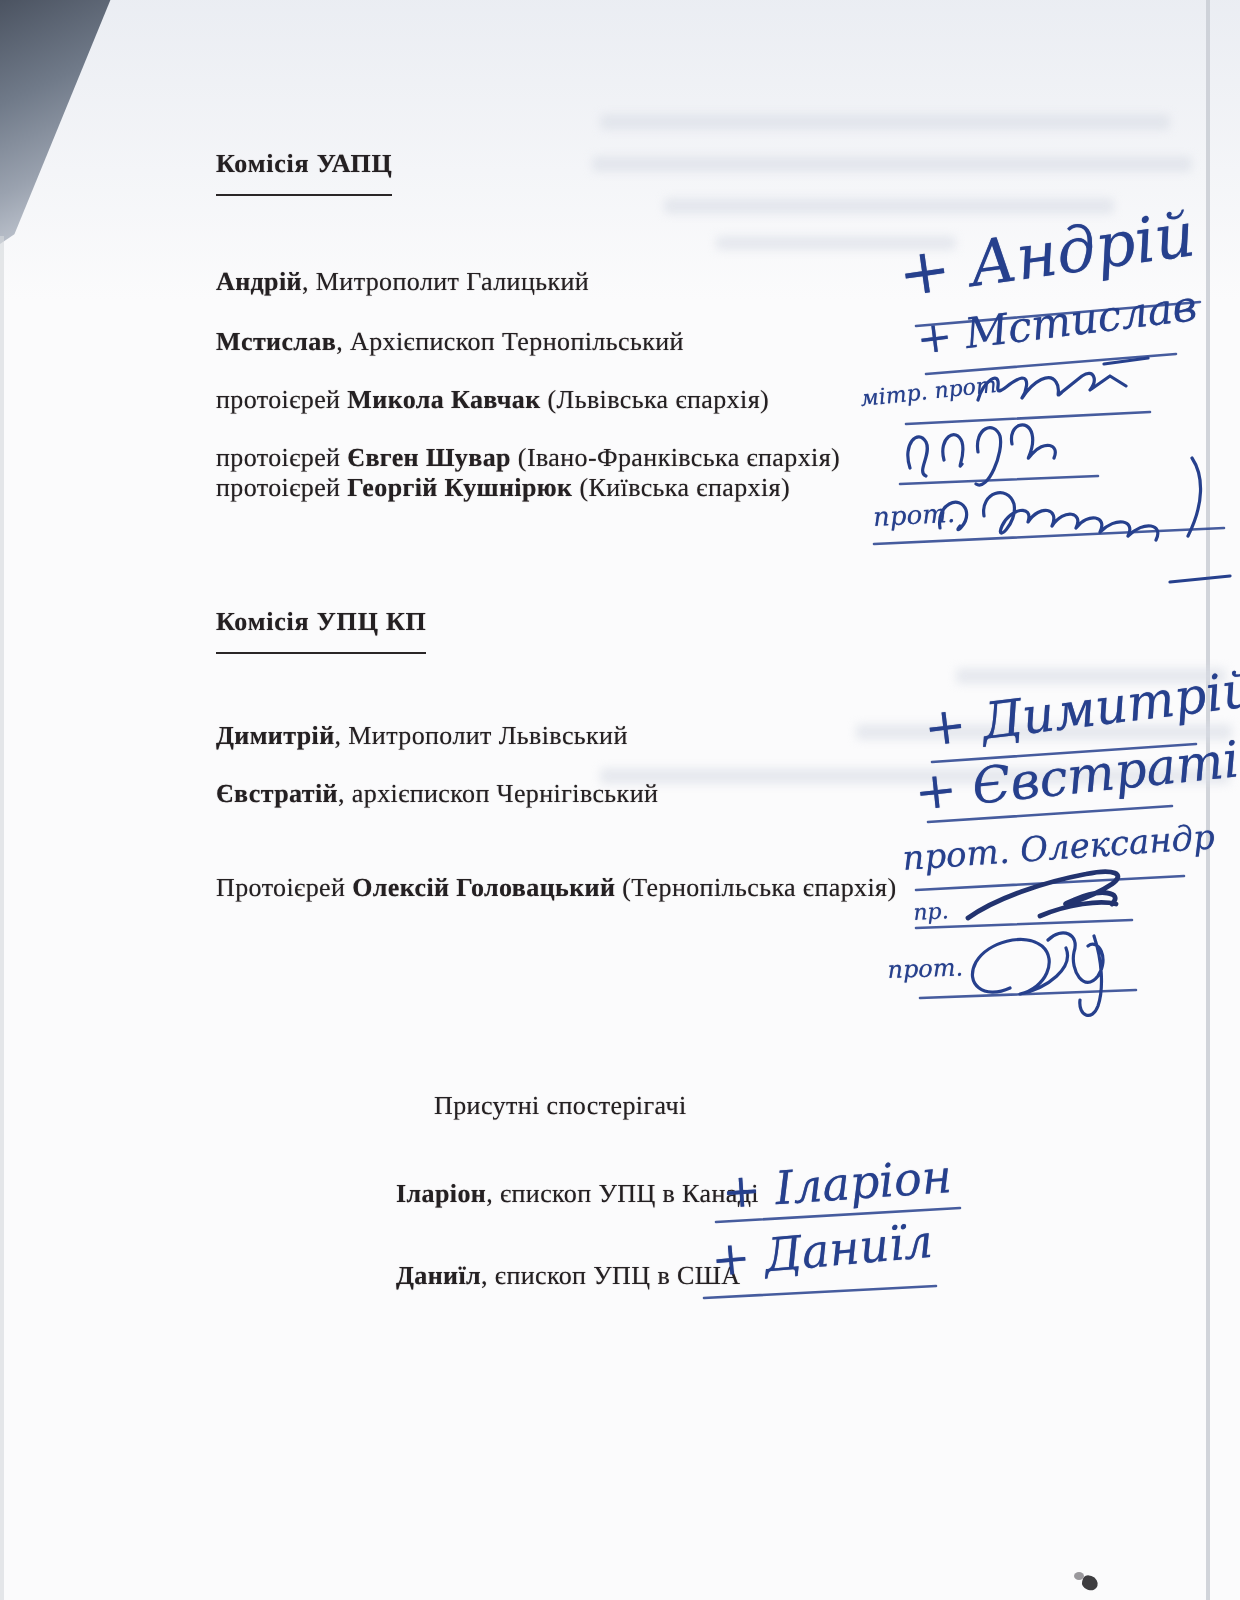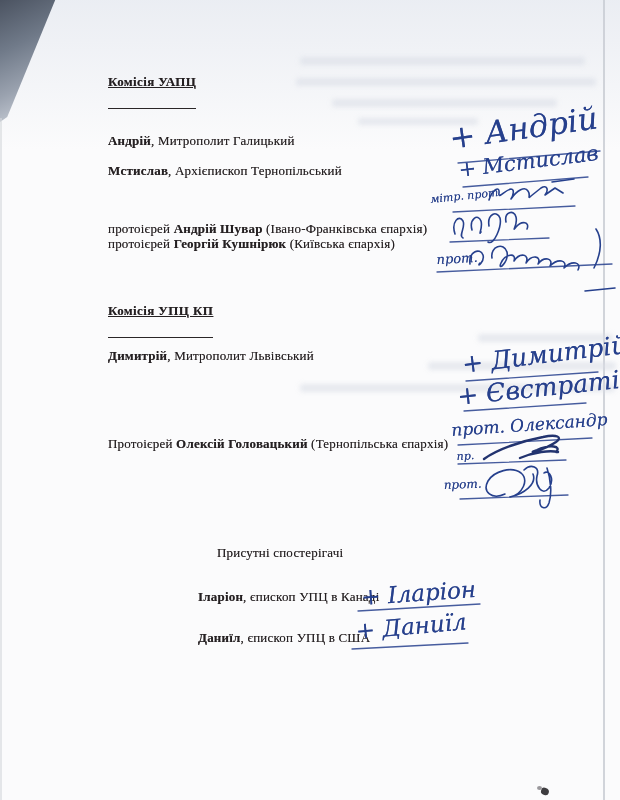--- a/index.html
+++ b/index.html
@@ -15,21 +15,21 @@
     background:linear-gradient(155deg,#4b5361 0%,#707a89 35%,#9aa2af 65%,#ccd1da 92%);
     clip-path:polygon(0 0,92% 0,12% 96%,0 100%);}
   .edge-right{position:absolute;left:603px;top:0;width:2px;height:800px;background:#c9ccd3;opacity:.85;}
   .edge-left{position:absolute;left:0;top:118px;width:2px;height:682px;background:#d6d8dc;opacity:.6;}
   .speck1{position:absolute;left:541px;top:788px;width:8px;height:7px;background:#3e3d40;border-radius:40% 60% 50% 50%;transform:rotate(18deg);}
   .speck2{position:absolute;left:537px;top:786px;width:5px;height:4px;background:#9a989c;border-radius:50%;}
   .bleed{position:absolute;background:#d9dde6;filter:blur(2.5px);opacity:.6;border-radius:2px;}
   
   .doc-text{position:absolute;color:var(--text,#242022);font-size:13px;line-height:16px;
     letter-spacing:.2px;white-space:nowrap;text-shadow:0 0 .5px rgba(70,58,58,.6);}
-  .heading{font-weight:bold;border-bottom:1.5px solid #2a2627;padding-bottom:18px;letter-spacing:.4px;text-decoration:underline;}
+  .heading{font-weight:bold;border-bottom:1.5px solid #2a2627;padding-bottom:7px;letter-spacing:.4px;}
   .doc-text b{font-weight:bold;}
   
   .sig{position:absolute;font-family:"DejaVu Serif",serif;font-style:italic;
     color:var(--ink,#27408e);white-space:nowrap;transform-origin:left bottom;
     text-shadow:0 0 .4px rgba(35,55,130,.7);}
   .sig-overlay{position:absolute;left:0;top:0;pointer-events:none;}
   .ink{stroke:var(--ink,#27408e);fill:none;stroke-width:1.6;stroke-linecap:round;stroke-linejoin:round;}
   .ink-bold{stroke:#22336f;fill:none;stroke-width:2.4;stroke-linecap:round;stroke-linejoin:round;}
   .sigline{stroke:var(--ink,#27408e);fill:none;stroke-width:1.3;opacity:.85;stroke-linecap:round;}
 </style>
@@ -50,26 +50,28 @@
   <div class="bleed" style="left:332px;top:99px;width:225px;height:8px"></div>
   <div class="bleed" style="left:358px;top:118px;width:120px;height:7px"></div>
   <div class="bleed" style="left:478px;top:334px;width:135px;height:8px"></div>
   <div class="bleed" style="left:428px;top:362px;width:188px;height:8px"></div>
   <div class="bleed" style="left:300px;top:384px;width:315px;height:8px"></div>
 
   <div class="doc-text heading" style="left:108px;top:74px">Комісія УАПЦ</div>
 
   <div class="doc-text" style="left:108px;top:133px"><span></span><b>Андрій</b><span>, Митрополит Галицький</span></div>
   <div class="doc-text" style="left:108px;top:163px"><span></span><b>Мстислав</b><span>, Архієпископ Тернопільський</span></div>
-  <div class="doc-text" style="left:108px;top:221px"><span>протоієрей </span><b>Андрій Шувар</b><span> (Івано-Франківська єпархія)</span></div>
+  <div class="doc-text" style="left:108px;top:192px"><span>протоієрей </span><b>Микола Кавчак</b><span> (Львівська єпархія)</span></div>
+  <div class="doc-text" style="left:108px;top:221px"><span>протоієрей </span><b>Євген Шувар</b><span> (Івано-Франківська єпархія)</span></div>
   <div class="doc-text" style="left:108px;top:236px"><span>протоієрей </span><b>Георгій Кушнірюк</b><span> (Київська єпархія)</span></div>
 
   <div class="doc-text heading" style="left:108px;top:303px">Комісія УПЦ КП</div>
 
-  <div class="doc-text" style="left:108px;top:348px"><span></span><b>Димитрій</b><span>, Митрополит Львівський</span></div>
+  <div class="doc-text" style="left:108px;top:360px"><span></span><b>Димитрій</b><span>, Митрополит Львівський</span></div>
+  <div class="doc-text" style="left:108px;top:389px"><span></span><b>Євстратій</b><span>, архієпископ Чернігівський</span></div>
   <div class="doc-text" style="left:108px;top:436px"><span>Протоієрей </span><b>Олексій Головацький</b><span> (Тернопільська єпархія)</span></div>
 
   <div class="doc-text" style="left:217px;top:545px">Присутні спостерігачі</div>
   <div class="doc-text" style="left:198px;top:589px"><span></span><b>Іларіон</b><span>, єпископ УПЦ в Канаді</span></div>
   <div class="doc-text" style="left:198px;top:630px"><span></span><b>Даниїл</b><span>, єпископ УПЦ в США</span></div>
 
   <span class="sig" style="left:452px;top:120px;font-size:31px;transform:rotate(-8deg)">+ Андрій</span>
   <span class="sig" style="left:460px;top:158px;font-size:21px;transform:rotate(-7deg)">+ Мстислав</span>
   <span class="sig" style="left:431px;top:193px;font-size:11px;transform:rotate(-6deg)">мітр. прот.</span>
   <span class="sig" style="left:437px;top:252px;font-size:13px;transform:rotate(-3deg)">прот.</span>

